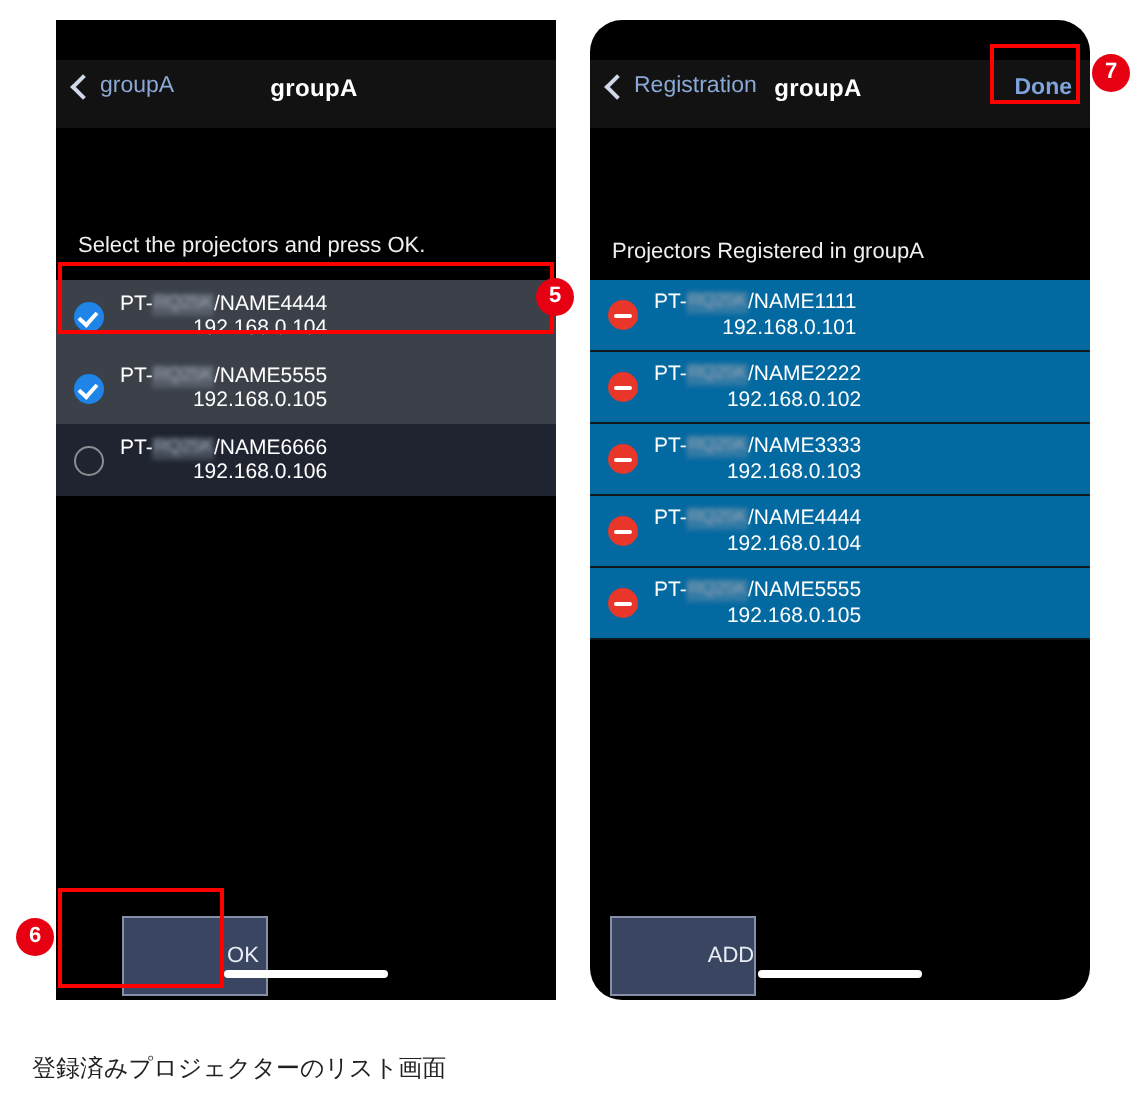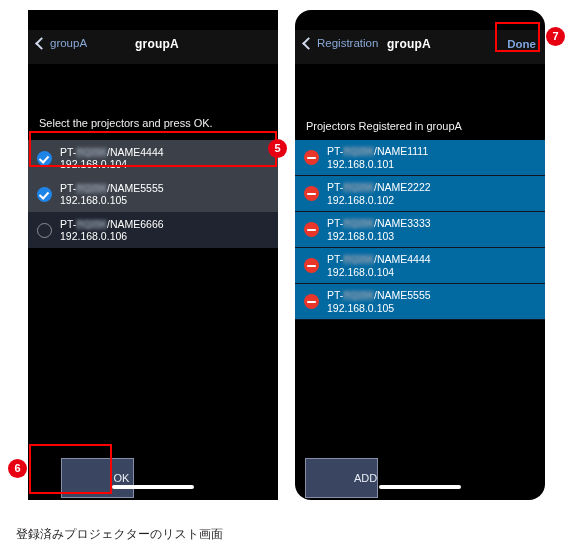--- a/index.html
+++ b/index.html
@@ -110,20 +110,21 @@
   .row.sel-light { background: #3b4049; }
   .row.sel-dark  { background: #1f2430; }
   .row.reg       { background: #0369a1; border-bottom: 1px solid #12161f; }
 
   .row-texts {
     display: flex;
     flex-direction: column;
     justify-content: center;
     margin-left: 8px;
     line-height: 1.15;
+    align-items: flex-end;
   }
   .row-name {
     color: #ffffff;
     font-size: 10.5px;
     white-space: nowrap;
   }
   .row-ip {
     color: #ffffff;
     font-size: 10.5px;
     white-space: nowrap;

